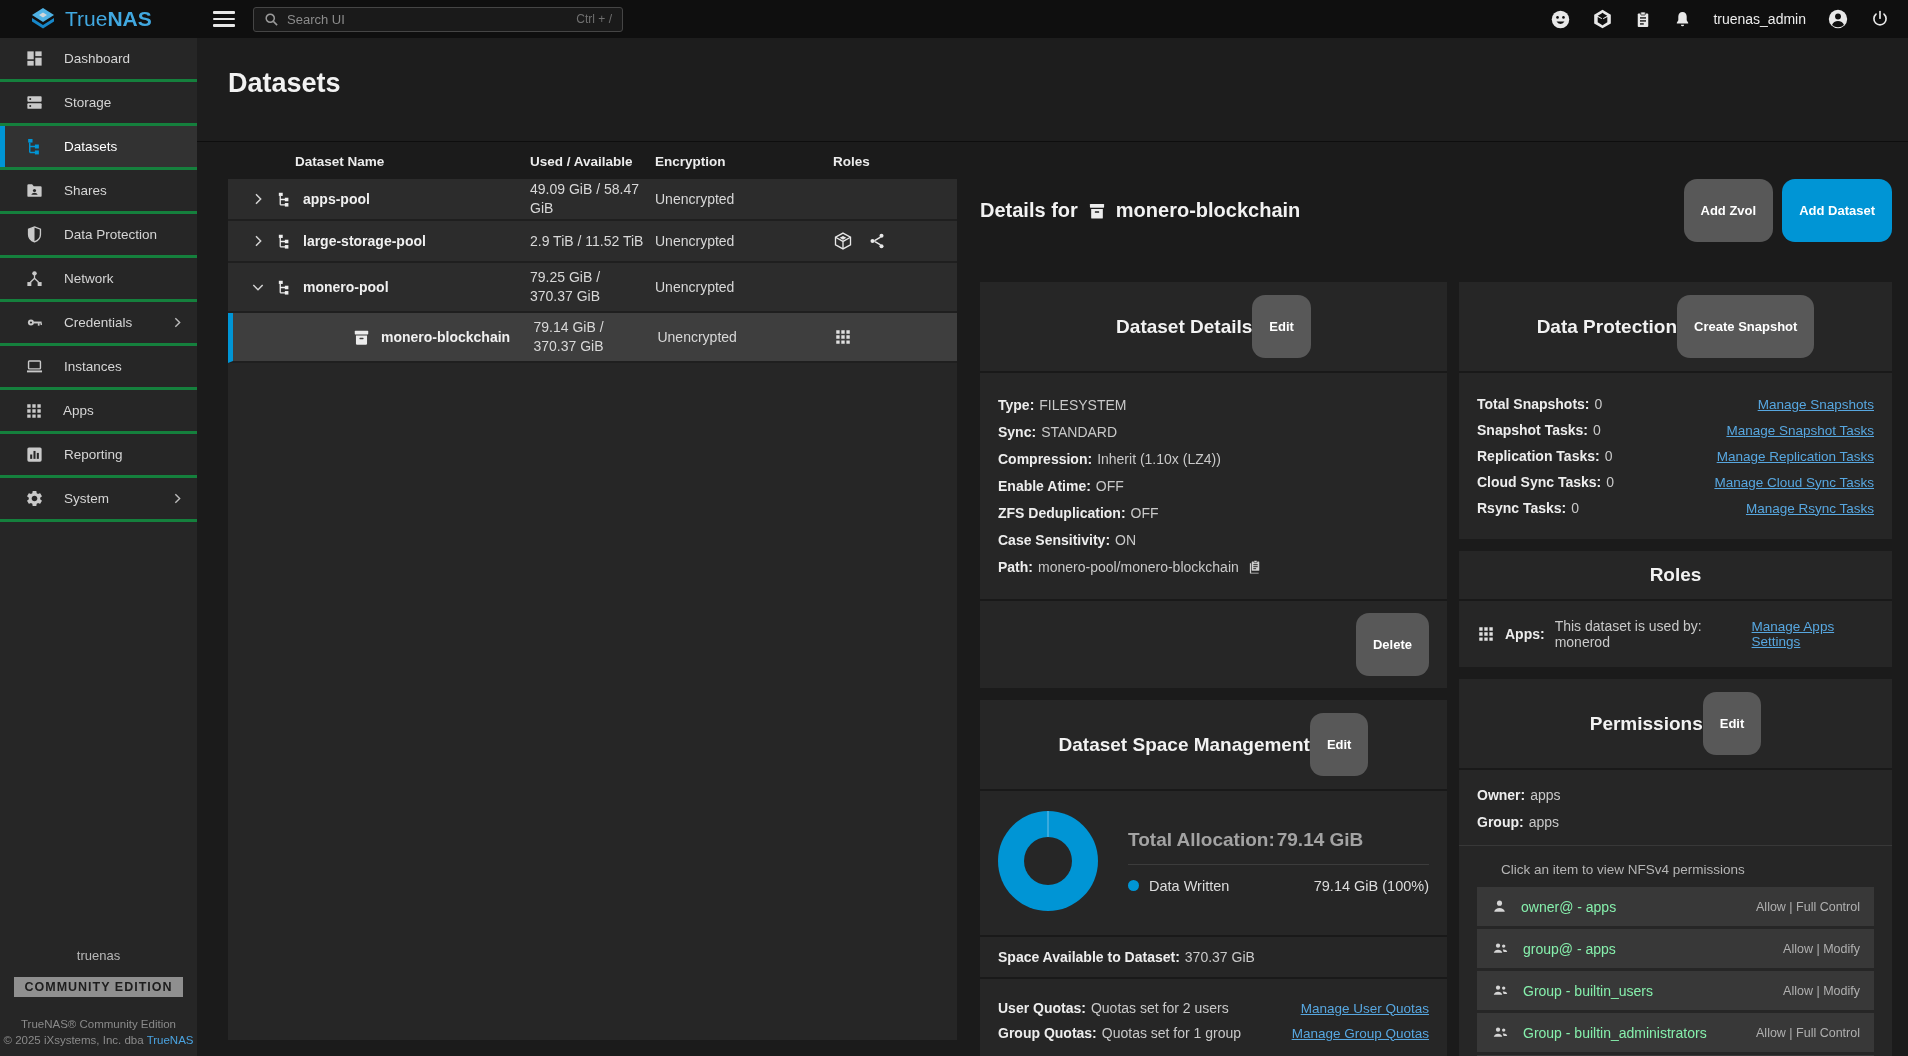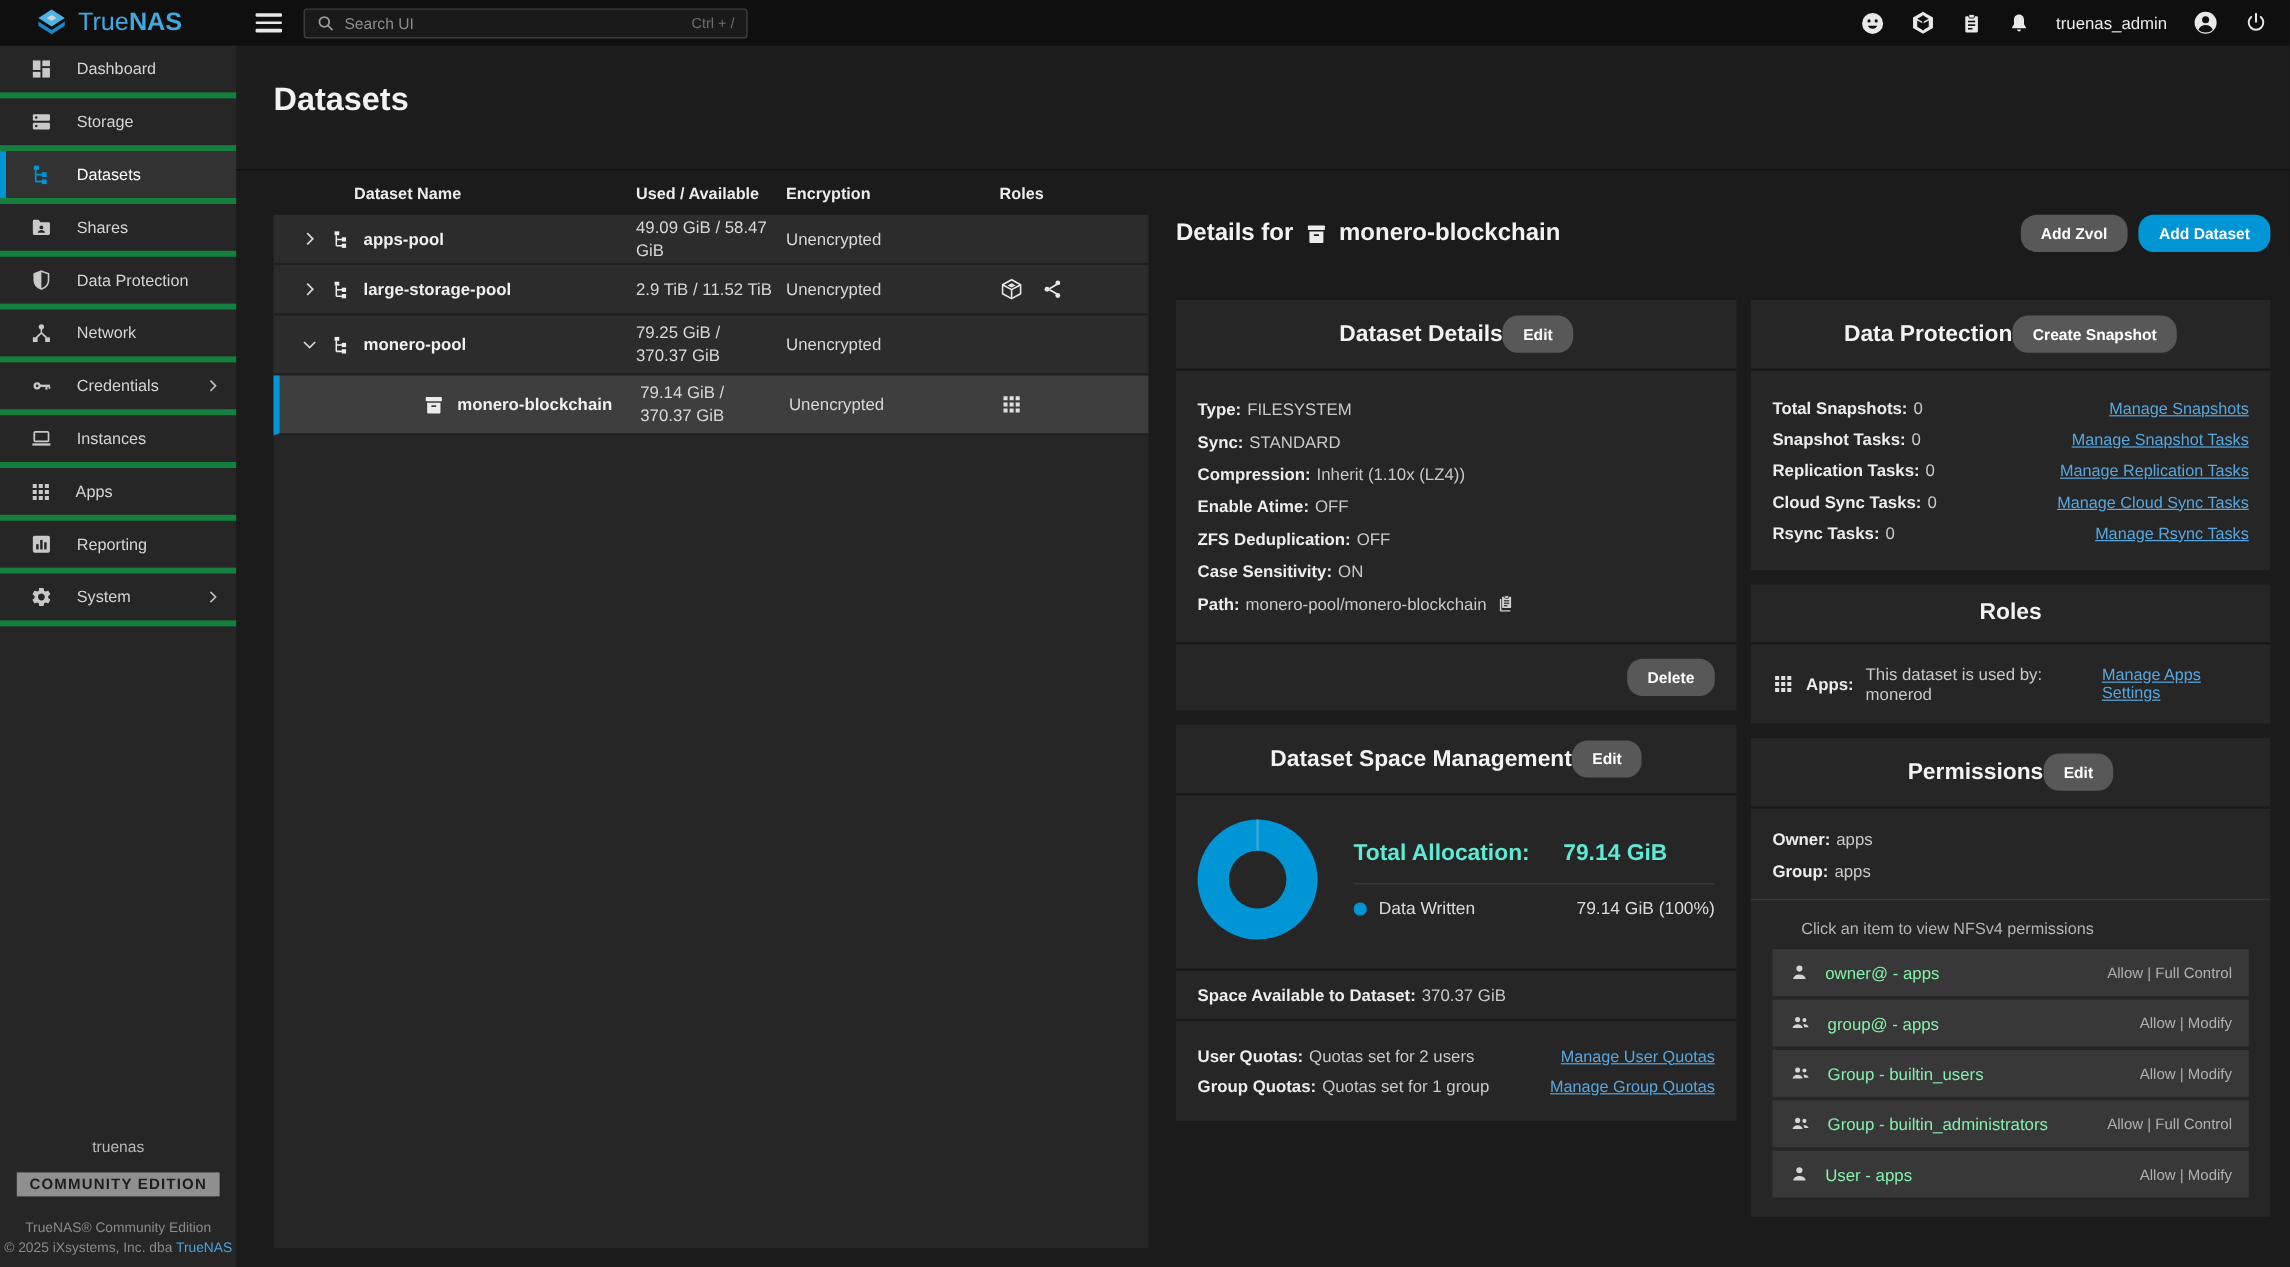--- a/index.html
+++ b/index.html
@@ -17,21 +17,21 @@
   .search-ui{margin-left:18px;width:370px;height:25px;background:#1a1a1a;border:1px solid #454545;border-radius:3px;display:flex;align-items:center;padding:0 10px;gap:8px}
   .search-ui input{flex:1;background:transparent;border:none;outline:none;color:#ddd;font-size:13px}
   .search-ui input::placeholder{color:#8b8b8b}
   .kbd-hint{color:#6f6f6f;font-size:12px}
   .top-right{margin-left:auto;display:flex;align-items:center;gap:21px;padding-right:18px}
   .top-right .username{font-size:14px;color:#ededed}
   .ticon{cursor:pointer}
 
   
   .sidebar{position:absolute;top:38px;left:0;bottom:0;width:197px;background:#262626}
-  .nav-item{height:44px;display:flex;align-items:center;gap:20px;padding-left:25px;border-bottom:5px solid #15803d;font-size:13.5px;color:#d5d5d5;position:relative;cursor:pointer}
+  .nav-item{height:44px;display:flex;align-items:center;gap:20px;padding-left:25px;border-bottom:3px solid #15803d;font-size:13.5px;color:#d5d5d5;position:relative;cursor:pointer}
   .nav-item.active{background:#323232;color:#fff}
   .abar{position:absolute;left:0;top:0;width:5px;height:100%;background:#0095d5}
   .navchev{margin-left:auto;margin-right:13px}
   .side-foot{position:absolute;bottom:10px;left:0;right:0;text-align:center}
   .hostname{font-size:13px;color:#b8b8b8;margin-bottom:14px}
   .edition{display:inline-block;background:#8f8f8f;color:#1d1d1d;font-weight:bold;font-size:12.5px;letter-spacing:1px;padding:3px 10px;margin-bottom:17px}
   .foot-line{font-size:11.5px;color:#8a8a8a;margin-top:4px}
   .foot-line a{color:#4aa3e0;text-decoration:none}
 
   
@@ -61,40 +61,40 @@
   .used-cell{width:125px;line-height:1.35;color:#d8d8d8}
   .enc-cell{width:178px;color:#d8d8d8}
   .roles-cell{width:124px;display:flex;gap:15px;align-items:center}
   .expander{width:16px;height:16px;flex:none;cursor:pointer}
 
   
   .details{position:absolute;left:783px;right:16px;top:0}
   .details-head{display:flex;align-items:center;margin-top:36px;gap:9px}
   .details-title{font-size:20px;font-weight:bold;color:#f2f2f2}
   .details-btns{margin-left:auto;display:flex;gap:9px}
-  .btn{background:#585858;color:#fff;font-weight:bold;font-size:13px;font-family:"Liberation Sans",sans-serif;padding:8px 17px;border:none;border-radius:13px;cursor:pointer}
+  .btn{background:#585858;color:#fff;font-weight:bold;font-size:13px;font-family:"Liberation Sans",sans-serif;padding:24px 17px;border:none;border-radius:13px;cursor:pointer}
   .btn.blue{background:#0095d5}
   .cols{display:flex;gap:12px;margin-top:40px}
   .col-l{width:467px;flex:none}
   .col-r{flex:1}
   .card{background:#262626;margin-bottom:12px}
   .card-head{display:flex;align-items:center;justify-content:center;padding:13px 18px;border-bottom:2px solid #191919}
   .card-title{font-size:19px;font-weight:bold;color:#f2f2f2}
   .card-body{padding:13px 18px}
   .field{margin:11px 0;font-size:14px;color:#c9c9c9;display:flex;align-items:center;gap:5px}
   .field b{color:#ededed}
   .card-foot{border-top:2px solid #191919;padding:12px 18px;text-align:right}
 
   
   .sm-flex{display:flex;align-items:center;gap:30px;padding:20px 18px 24px 18px}
   .donut{width:100px;height:100px;flex:none;border-radius:50%;background:#0095d5;position:relative}
   .donut .hole{position:absolute;left:26px;top:26px;width:48px;height:48px;border-radius:50%;background:#262626}
   .donut .seam{position:absolute;left:49px;top:0;width:2px;height:26px;background:#39aade}
   .sm-right{flex:1}
-  .total-line{font-size:19px;font-weight:bold;color:#5eead4;display:flex;gap:28px}
+  .total-line{font-size:19px;font-weight:bold;color:#a3a3a3;display:flex;gap:2px}
   .sm-div{height:1px;background:#3c3c3c;margin:13px 0}
   .legend{display:flex;align-items:center;font-size:14.5px;color:#dcdcdc}
   .legend .dot{width:11px;height:11px;border-radius:50%;background:#0095d5;margin-right:10px}
   .legend .lv{margin-left:auto}
   .rowline{display:flex;align-items:center;font-size:14px;color:#c9c9c9;gap:5px}
   .rowline b{color:#ededed}
   .rowline .link{margin-left:auto}
   .link{color:#57a7e0;text-decoration:underline;font-size:13.5px;cursor:pointer}
   .quota-block .rowline{margin:9px 0}
 

